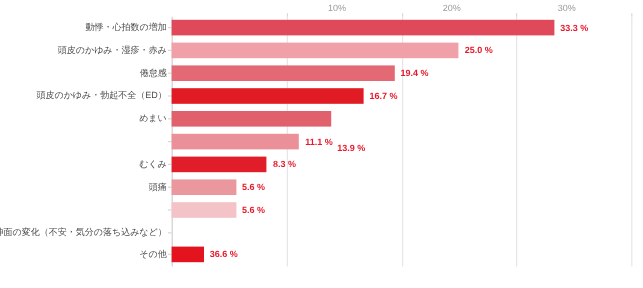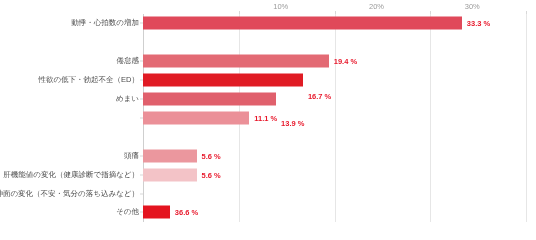--- a/index.html
+++ b/index.html
@@ -90,51 +90,62 @@
       <div class="gridline" style="left: 287.25px;"></div>
       <div class="gridline" style="left: 383px;"></div>
     </div>
 
 <div class="row" style="top: 14px;">
       <div class="cat-label">動悸・心拍数の増加</div>
       <div class="tick-row"></div>
       <div class="bar" style="width: 318.847px; background: rgb(224, 73, 90);"></div>
       <div class="val-label" style="left: 466.847px;">33.3 %</div>
     </div>
+    <div class="row" style="top: 32.9px;">
+      <div class="cat-label">頭皮のかゆみ・湿疹・赤み</div>
+      <div class="tick-row"></div>
+      <div class="bar" style="width: 239.375px; background: rgb(239, 160, 168);"></div>
+      <div class="val-label" style="left: 387.375px;">25.0 %</div>
+    </div>
     <div class="row" style="top: 51.8px;">
       <div class="cat-label">倦怠感</div>
       <div class="tick-row"></div>
       <div class="bar" style="width: 185.755px; background: rgb(227, 106, 116);"></div>
       <div class="val-label" style="left: 333.755px;">19.4 %</div>
     </div>
     <div class="row" style="top: 70.7px;">
-      <div class="cat-label">性欲の低下・勃起不全（ED）</div>
+      <div class="cat-label">頭皮のかゆみ・勃起不全（ED）</div>
       <div class="tick-row"></div>
       <div class="bar" style="width: 159.902px; background: rgb(224, 27, 36);"></div>
-      <div class="val-label" style="left: 307.902px; margin-top: 16px;">16.7 %</div>
+      <div class="val-label" style="left: 307.902px;">16.7 %</div>
     </div>
     <div class="row" style="top: 89.6px;">
       <div class="cat-label">めまい</div>
       <div class="tick-row"></div>
       <div class="bar" style="width: 133.093px; background: rgb(224, 96, 108);"></div>
       <div class="val-label" style="left: 281.092px; margin-top: 24px;">13.9 %</div>
     </div>
     <div class="row" style="top: 108.5px;">
       <div class="tick-row"></div>
       <div class="bar" style="width: 106.282px; background: rgb(235, 144, 152);"></div>
       <div class="val-label" style="left: 254.282px;">11.1 %</div>
     </div>
+    <div class="row" style="top: 127.4px;">
+      <div class="cat-label">むくみ</div>
+      <div class="tick-row"></div>
+      <div class="bar" style="width: 79.4725px; background: rgb(225, 29, 42);"></div>
+      <div class="val-label" style="left: 227.472px;">8.3 %</div>
+    </div>
     <div class="row" style="top: 146.3px;">
       <div class="cat-label">頭痛</div>
       <div class="tick-row"></div>
       <div class="bar" style="width: 53.62px; background: rgb(235, 151, 158);"></div>
       <div class="val-label" style="left: 201.62px;">5.6 %</div>
     </div>
     <div class="row" style="top: 165.2px;">
-      <div class="cat-label">肝機能値の変化（健康診断で指摘など）</div>
       <div class="tick-row"></div>
       <div class="bar" style="width: 53.62px; background: rgb(243, 195, 199);"></div>
       <div class="val-label" style="left: 201.62px;">5.6 %</div>
     </div>
     <div class="row" style="top: 184.1px;">
       <div class="cat-label">精神面の変化（不安・気分の落ち込みなど）</div>
       <div class="tick-row"></div>
     </div>
     <div class="row" style="top: 203px;">
       <div class="cat-label">その他</div>

